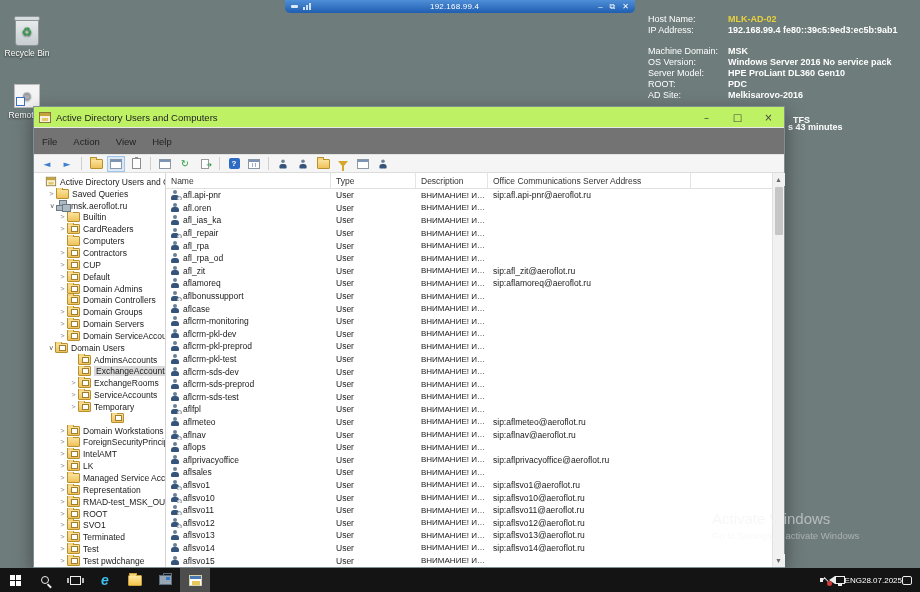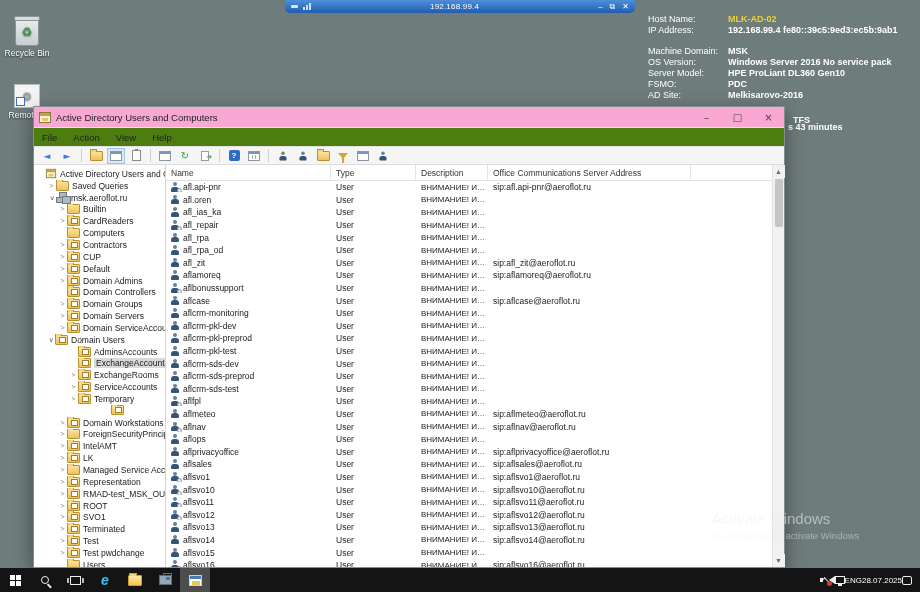--- a/index.html
+++ b/index.html
@@ -37,30 +37,30 @@
   .bg-row .lb{width:80px;}
   .bg-row .vl{font-weight:bold;white-space:nowrap;}
   .bg-row.hl .vl{color:#e8d23c;}
   .bg-gap{height:10px;}
   .bg-frag{position:absolute;color:#fff;font-weight:bold;font-size:9px;z-index:1;}
 
   
   .win{position:absolute;left:33px;top:106px;width:752px;height:462px;z-index:10;
     background:#fff;border:1px solid #808f94;box-shadow:0 6px 18px rgba(0,0,0,.4);
     display:flex;flex-direction:column;}
-  .titlebar{height:20px;background:#f9a8d4;display:flex;align-items:center;padding-left:5px;flex:none;}
+  .titlebar{height:20px;background:#bef264;display:flex;align-items:center;padding-left:5px;flex:none;}
   .title-txt{font-size:9.5px;color:#222;margin-left:5px;flex:1;white-space:nowrap;overflow:hidden;}
   .caption-btns{display:flex;height:100%;}
   .cap-btn{width:31px;height:100%;display:flex;align-items:center;justify-content:center;
     font-size:10px;color:#444;font-family:"DejaVu Sans",sans-serif;}
   .console-ico{width:12px;height:11px;background:#f7f2df;border:1px solid #8a7a3a;position:relative;flex:none;}
   .console-ico::before{content:"";position:absolute;left:0;right:0;top:0;height:3px;background:#c8a23c;}
   .console-ico::after{content:"";position:absolute;left:2px;top:5px;width:6px;height:3px;background:#e3c96a;}
 
-  .menubar{height:20px;background:#4d7c0f;border-top:1px solid #e8e8e8;border-bottom:1px solid #e3e3e3;
+  .menubar{height:28px;background:#737373;border-top:1px solid #e8e8e8;border-bottom:1px solid #e3e3e3;
     display:flex;align-items:flex-end;font-size:9.5px;color:#222;flex:none;}
   .menu-item{padding:0 8px;height:100%;display:flex;align-items:center;}
 
   .toolbar{height:18px;background:#f5f5f5;border-bottom:1px solid #dcdcdc;display:flex;
     align-items:center;padding-left:4px;gap:2px;flex:none;}
   .tb-btn{width:18px;height:16px;display:flex;align-items:center;justify-content:center;position:relative;}
   .tb-btn.active{background:#d9e9f7;border:1px solid #9fc5e8;}
   .tb-sep{width:1px;height:13px;background:#cfcfcf;margin:0 3px;}
   .tb-arrow{font-size:9px;color:#3f7fd1;font-family:"DejaVu Sans",sans-serif;}
   .tb-help{width:11px;height:11px;background:#2d6bc4;color:#fff;border-radius:2px;font-size:8px;
@@ -220,21 +220,21 @@
     </div>
     <div class="bg-row">
       <span class="lb">OS Version:</span>
       <span class="vl">Windows Server 2016 No service pack</span>
     </div>
     <div class="bg-row">
       <span class="lb">Server Model:</span>
       <span class="vl">HPE ProLiant DL360 Gen10</span>
     </div>
     <div class="bg-row">
-      <span class="lb">FSMO:</span>
+      <span class="lb">ROOT:</span>
       <span class="vl">PDC</span>
     </div>
     <div class="bg-row">
       <span class="lb">AD Site:</span>
       <span class="vl">Melkisarovo-2016</span>
     </div>
   </div>
 <div id="bgfrags">
     <div class="bg-frag" style="left: 793px; top: 115px;">TFS</div>
     <div class="bg-frag" style="left: 788px; top: 122px;">s 43 minutes</div>
@@ -581,21 +581,20 @@
             <span class="c-desc">ВНИМАНИЕ! Использу...</span>
             <span class="c-ocs"></span>
           </div>
           <div class="lrow">
             <span class="c-name">
               <span class="person"></span>
               <span>aflcase</span>
             </span>
             <span class="c-type">User</span>
             <span class="c-desc">ВНИМАНИЕ! Использу...</span>
-            <span class="c-ocs">sip:aflcase@aeroflot.ru</span>
           </div>
           <div class="lrow">
             <span class="c-name">
               <span class="person"></span>
               <span>aflcrm-monitoring</span>
             </span>
             <span class="c-type">User</span>
             <span class="c-desc">ВНИМАНИЕ! Использу...</span>
             <span class="c-ocs"></span>
           </div>
@@ -702,21 +701,20 @@
             <span class="c-desc">ВНИМАНИЕ! Использу...</span>
             <span class="c-ocs">sip:aflprivacyoffice@aeroflot.ru</span>
           </div>
           <div class="lrow">
             <span class="c-name">
               <span class="person"></span>
               <span>aflsales</span>
             </span>
             <span class="c-type">User</span>
             <span class="c-desc">ВНИМАНИЕ! Использу...</span>
-            <span class="c-ocs">sip:aflsales@aeroflot.ru</span>
           </div>
           <div class="lrow">
             <span class="c-name">
               <span class="person">
                 <span class="badge"></span>
               </span>
               <span>aflsvo1</span>
             </span>
             <span class="c-type">User</span>
             <span class="c-desc">ВНИМАНИЕ! Использу...</span>

